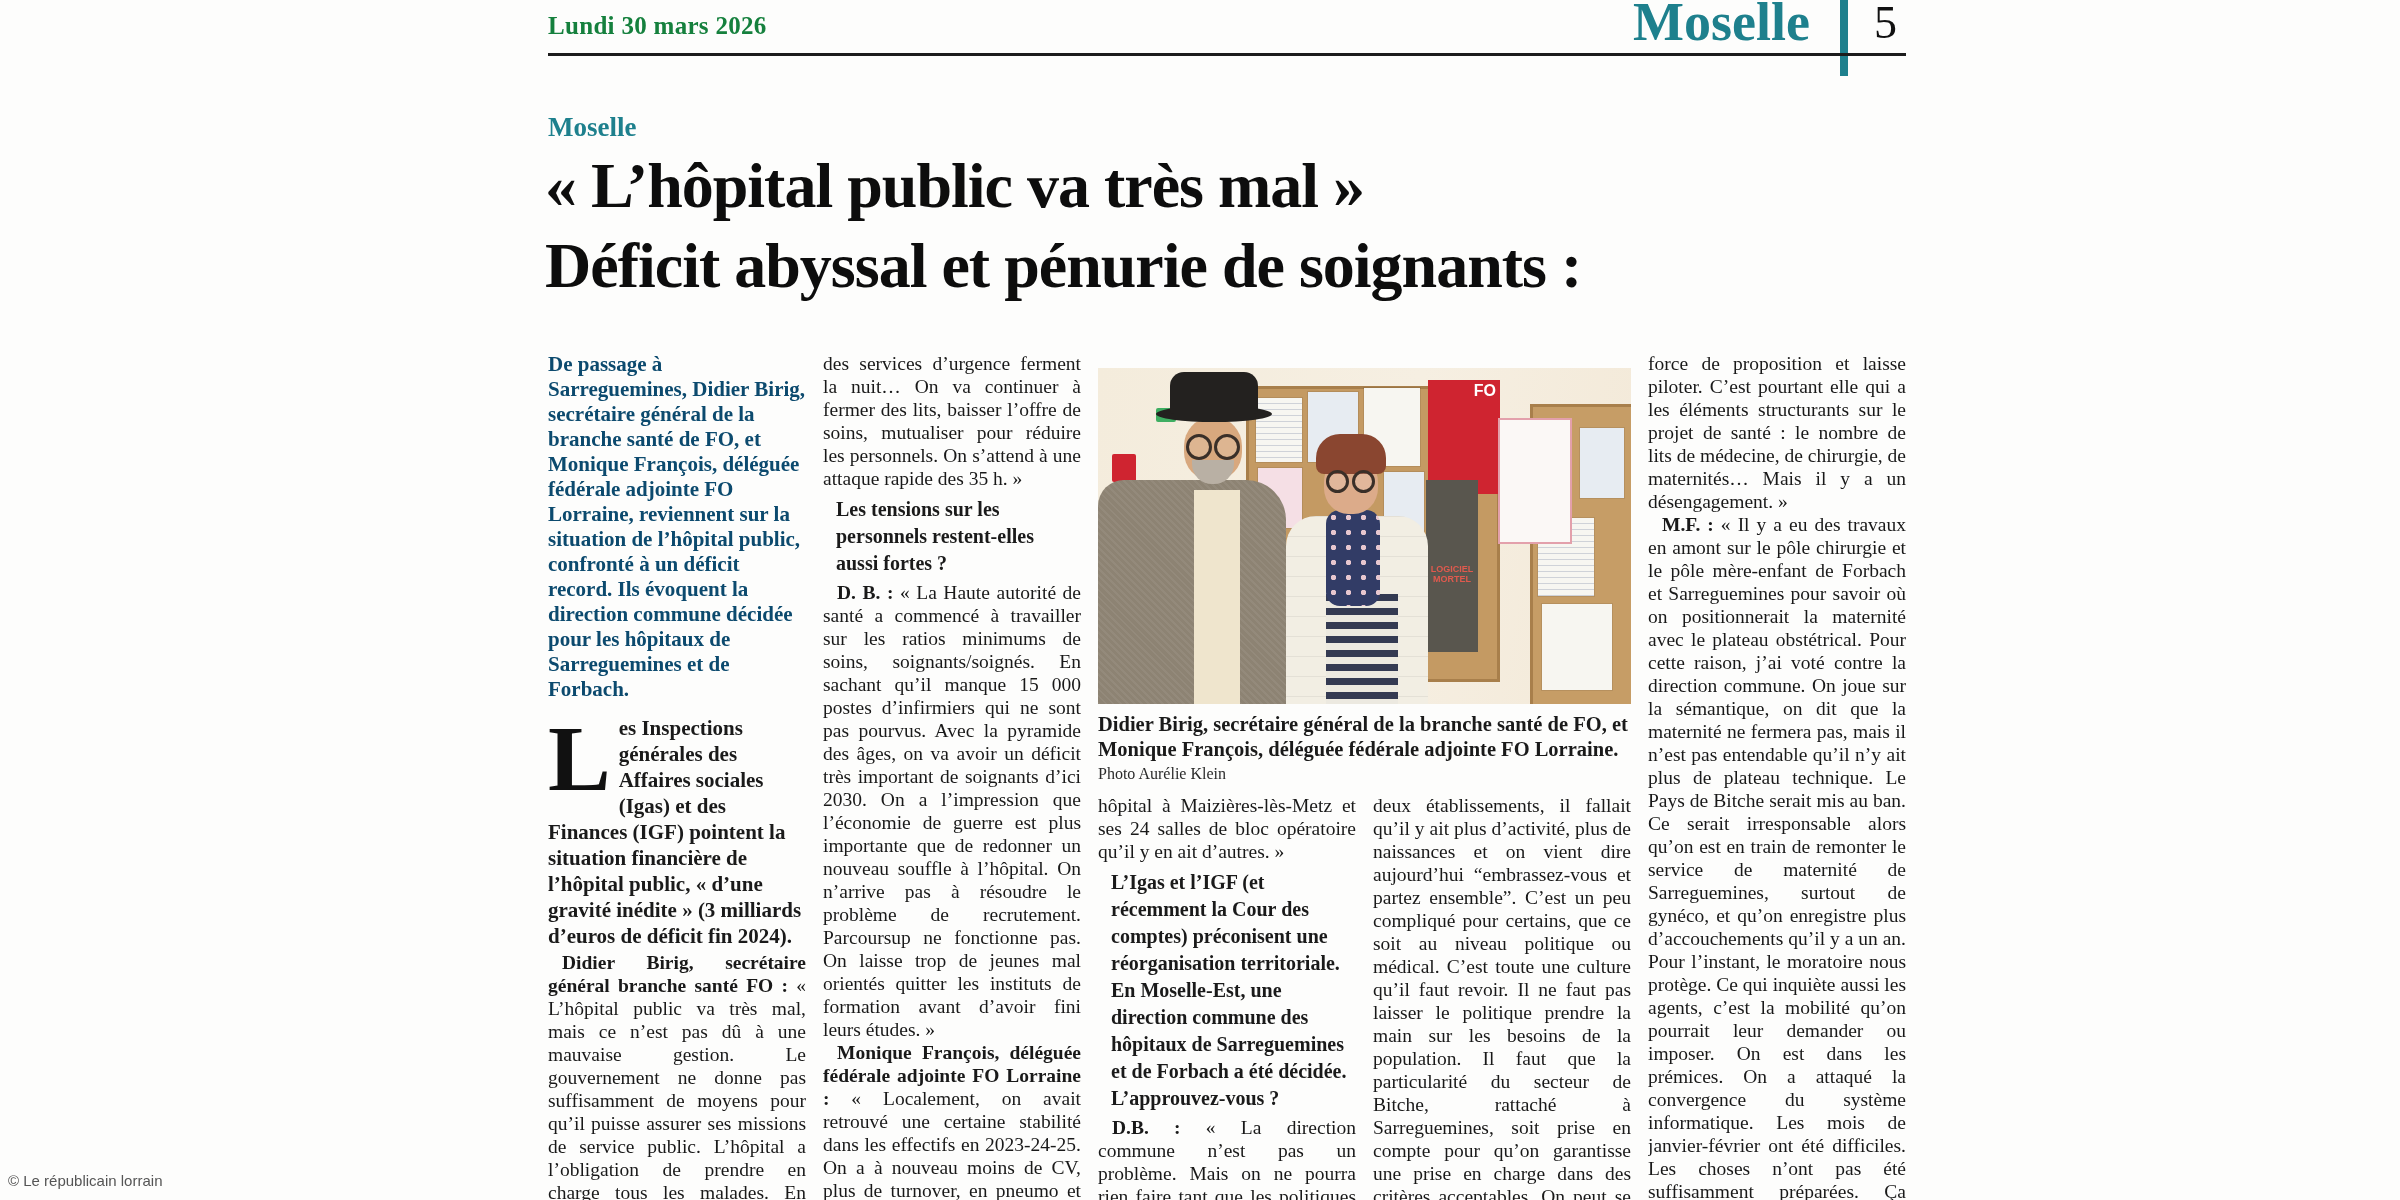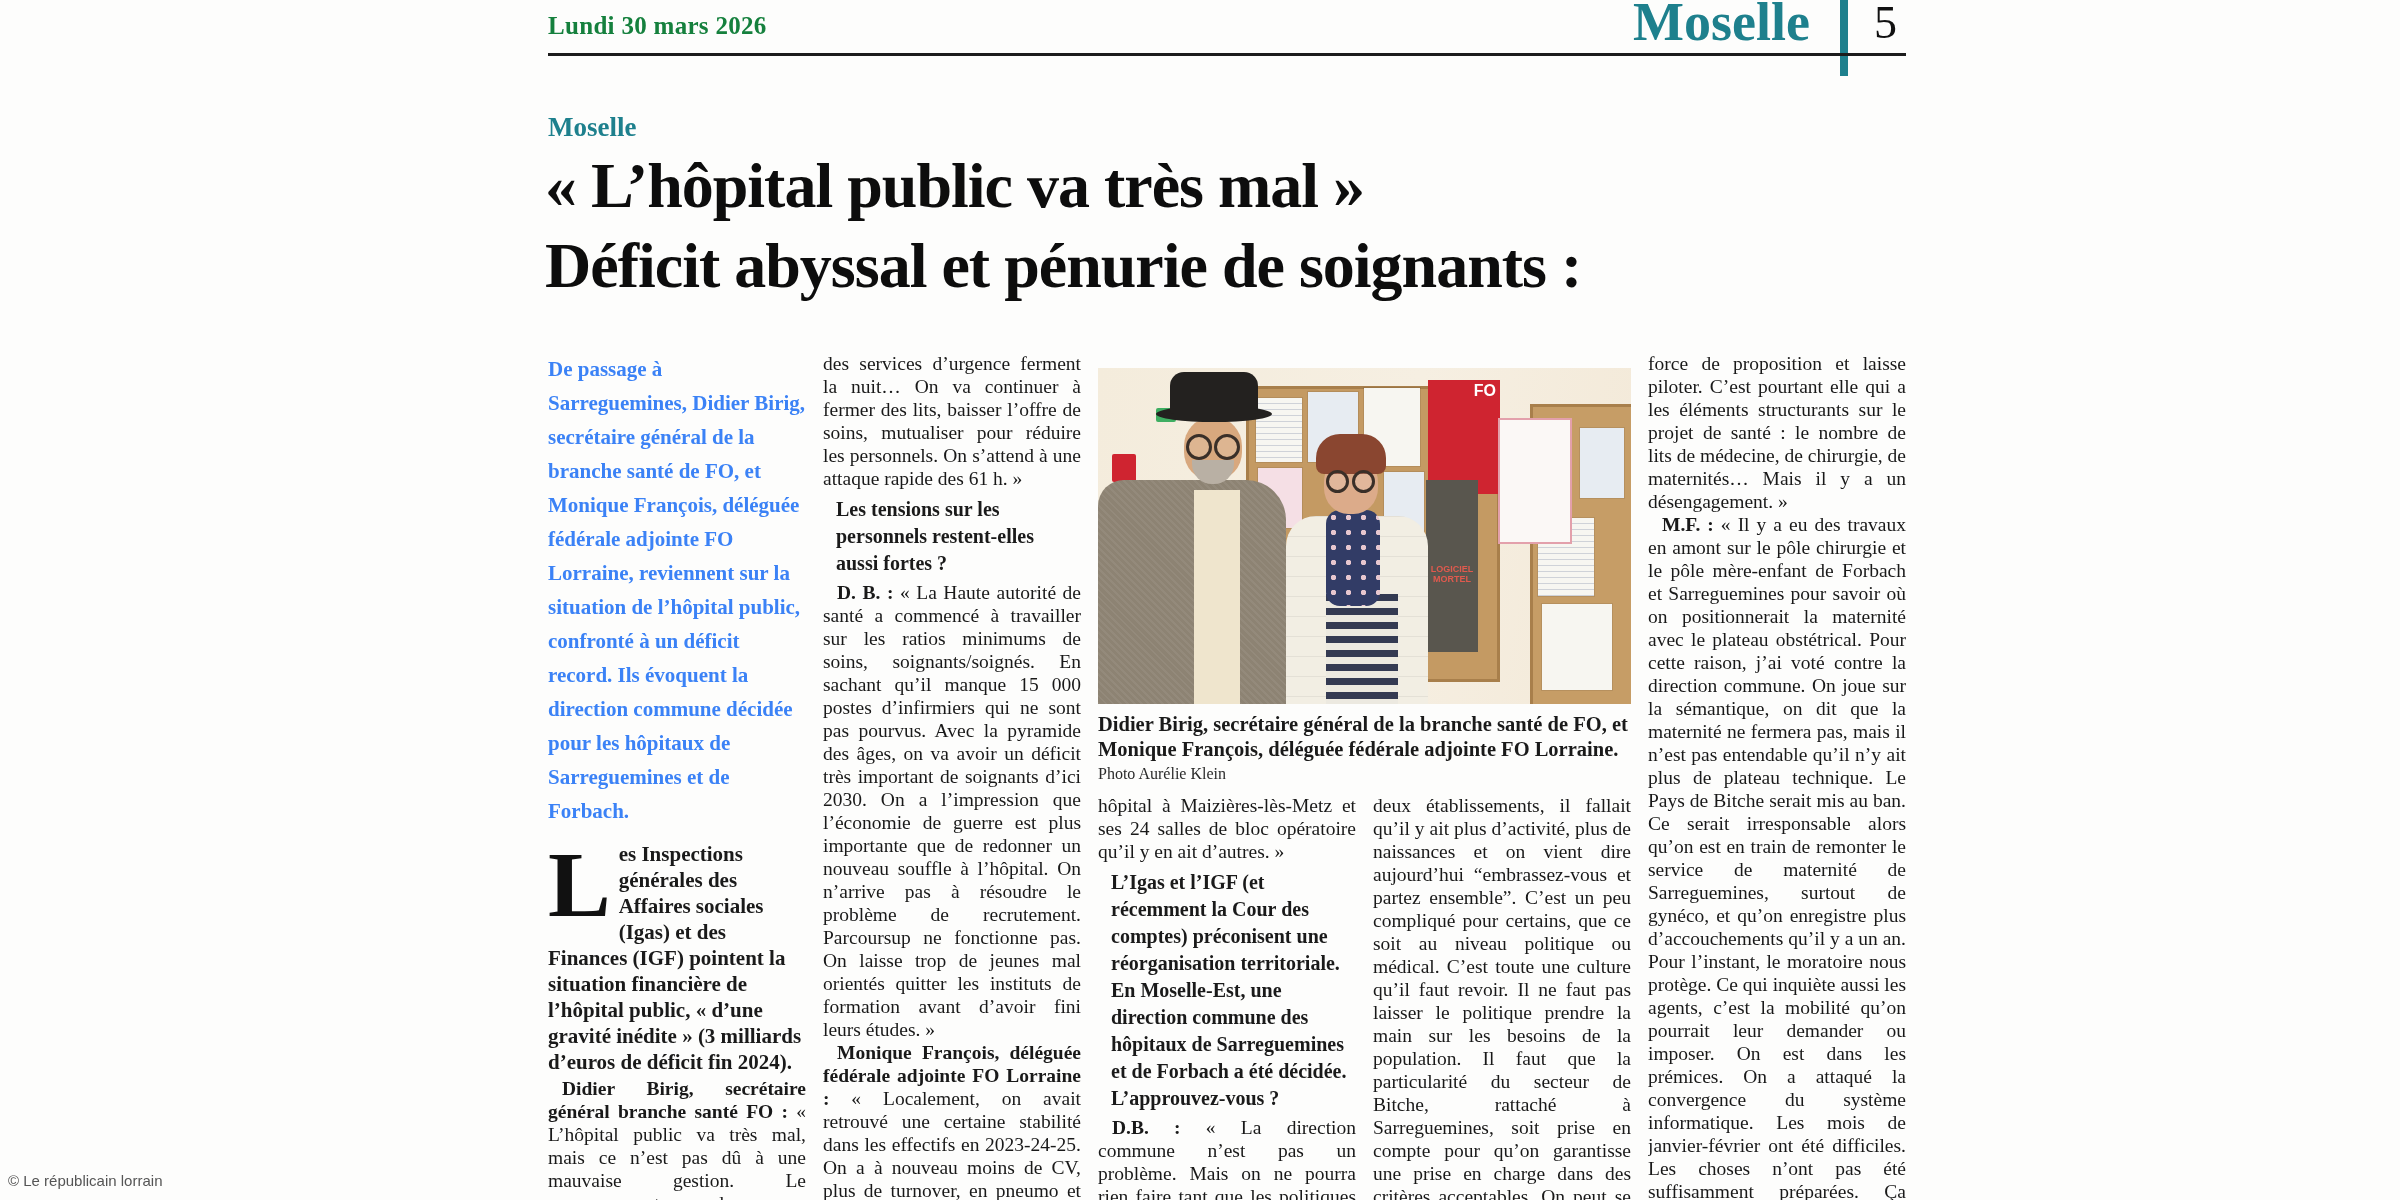--- a/index.html
+++ b/index.html
@@ -17,21 +17,21 @@
   .kicker{position:absolute;left:548px;top:112px;font-size:27px;font-weight:bold;color:#1e808d;}
   .headline{position:absolute;left:545px;top:146px;width:1380px;font-weight:bold;color:#0d0d0d;
             font-size:64px;line-height:80px;letter-spacing:-1px;white-space:nowrap;}
   
   .body-area{position:absolute;left:548px;top:352px;width:1358px;height:862px;display:flex;gap:17px;}
   .col{width:258px;height:862px;overflow:hidden;}
   .mid-wrap{width:533px;height:862px;overflow:hidden;}
   .mid-cols{display:flex;gap:17px;margin-top:8px;}
   .mid-cols .col{height:430px;}
   p{margin:0;}
-  .chapeau{font-size:21px;line-height:34px;font-weight:bold;color:#3b82f6;text-align:left;margin-bottom:13px;}
+  .chapeau{font-size:21px;line-height:25px;font-weight:bold;color:#0c4a6e;text-align:left;margin-bottom:13px;}
   .lead-para{font-size:21px;line-height:26px;font-weight:bold;text-align:left;margin-bottom:2px;}
   .dropcap{float:left;font-size:94px;line-height:78px;padding:4px 8px 0 0;font-weight:bold;color:#111;}
   .body-para,.body-cont{font-size:19.5px;line-height:23px;text-align:justify;hyphens:auto;color:#191919;}
   .body-para{text-indent:14px;}
   .question{font-size:20px;line-height:27px;font-weight:bold;text-align:left;padding-left:13px;margin:6px 0 4px;}
   
   .photo{position:relative;width:533px;height:336px;margin-top:16px;overflow:hidden;background:linear-gradient(100deg,#f4ecdc 0%,#f6efe2 55%,#f3e9d8 100%);}
   .photo *{position:absolute;}
   .exit-sign{left:58px;top:40px;width:20px;height:14px;background:#3fae62;border-radius:2px;}
   .fire-sign{left:14px;top:86px;width:24px;height:28px;background:#cf2430;border-radius:2px;}
@@ -84,21 +84,21 @@
   <div>Déficit abyssal et pénurie de soignants :</div>
 </div>
 
 <div class="body-area">
   <div class="col">
       <p class="chapeau">De passage à Sarreguemines, Didier Birig, secrétaire général de la branche santé de FO, et Monique François, déléguée fédérale adjointe FO Lorraine, reviennent sur la situation de l’hôpital public, confronté à un déficit record. Ils évoquent la direction commune décidée pour les hôpitaux de Sarreguemines et de Forbach.</p>
       <p class="lead-para"><span class="dropcap">L</span>es Inspections générales des Affaires sociales (Igas) et des Finances (IGF) pointent la situation financière de l’hôpital public, « d’une gravité inédite » (3 milliards d’euros de déficit fin 2024).</p>
       <p class="body-para"><strong>Didier Birig, secrétaire général branche santé FO : </strong>« L’hôpital public va très mal, mais ce n’est pas dû à une mauvaise gestion. Le gouvernement ne donne pas suffisamment de moyens pour qu’il puisse assurer ses missions de service public. L’hôpital a l’obligation de prendre en charge tous les malades. En 2024, 3,4 Md€ manquent dans les dotations budgétaires par rapport à l’activité. Beaucoup d’établissements sont exsangues. Les directeurs essaient de faire des économies, investissent moins,</p>
     </div>
   <div class="col">
-      <p class="body-cont">des services d’urgence ferment la nuit… On va continuer à fermer des lits, baisser l’offre de soins, mutualiser pour réduire les personnels. On s’attend à une attaque rapide des 61 h. »</p>
+      <p class="body-cont">des services d’urgence ferment la nuit… On va continuer à fermer des lits, baisser l’offre de soins, mutualiser pour réduire les personnels. On s’attend à une attaque rapide des 35 h. »</p>
       <p class="question">Les tensions sur les personnels restent-elles aussi fortes ?</p>
       <p class="body-para"><strong>D. B. : </strong>« La Haute autorité de santé a commencé à travailler sur les ratios minimums de soins, soignants/soignés. En sachant qu’il manque 15 000 postes d’infirmiers qui ne sont pas pourvus. Avec la pyramide des âges, on va avoir un déficit très important de soignants d’ici 2030. On a l’impression que l’économie de guerre est plus importante que de redonner un nouveau souffle à l’hôpital. On n’arrive pas à résoudre le problème de recrutement. Parcoursup ne fonctionne pas. On laisse trop de jeunes mal orientés quitter les instituts de formation avant d’avoir fini leurs études. »</p>
       <p class="body-para"><strong>Monique François, déléguée fédérale adjointe FO Lorraine : </strong>« Localement, on avait retrouvé une certaine stabilité dans les effectifs en 2023-24-25. On a à nouveau moins de CV, plus de turnover, en pneumo et aux urgences. Il y a des fuites vers la Suisse, l’Allemagne et on craint avec le nouvel</p>
     </div>
 
   <div class="mid-wrap">
     <div class="photo">
       <div class="exit-sign"></div>
       <div class="fire-sign"></div>
       <div class="cork-main"></div>

